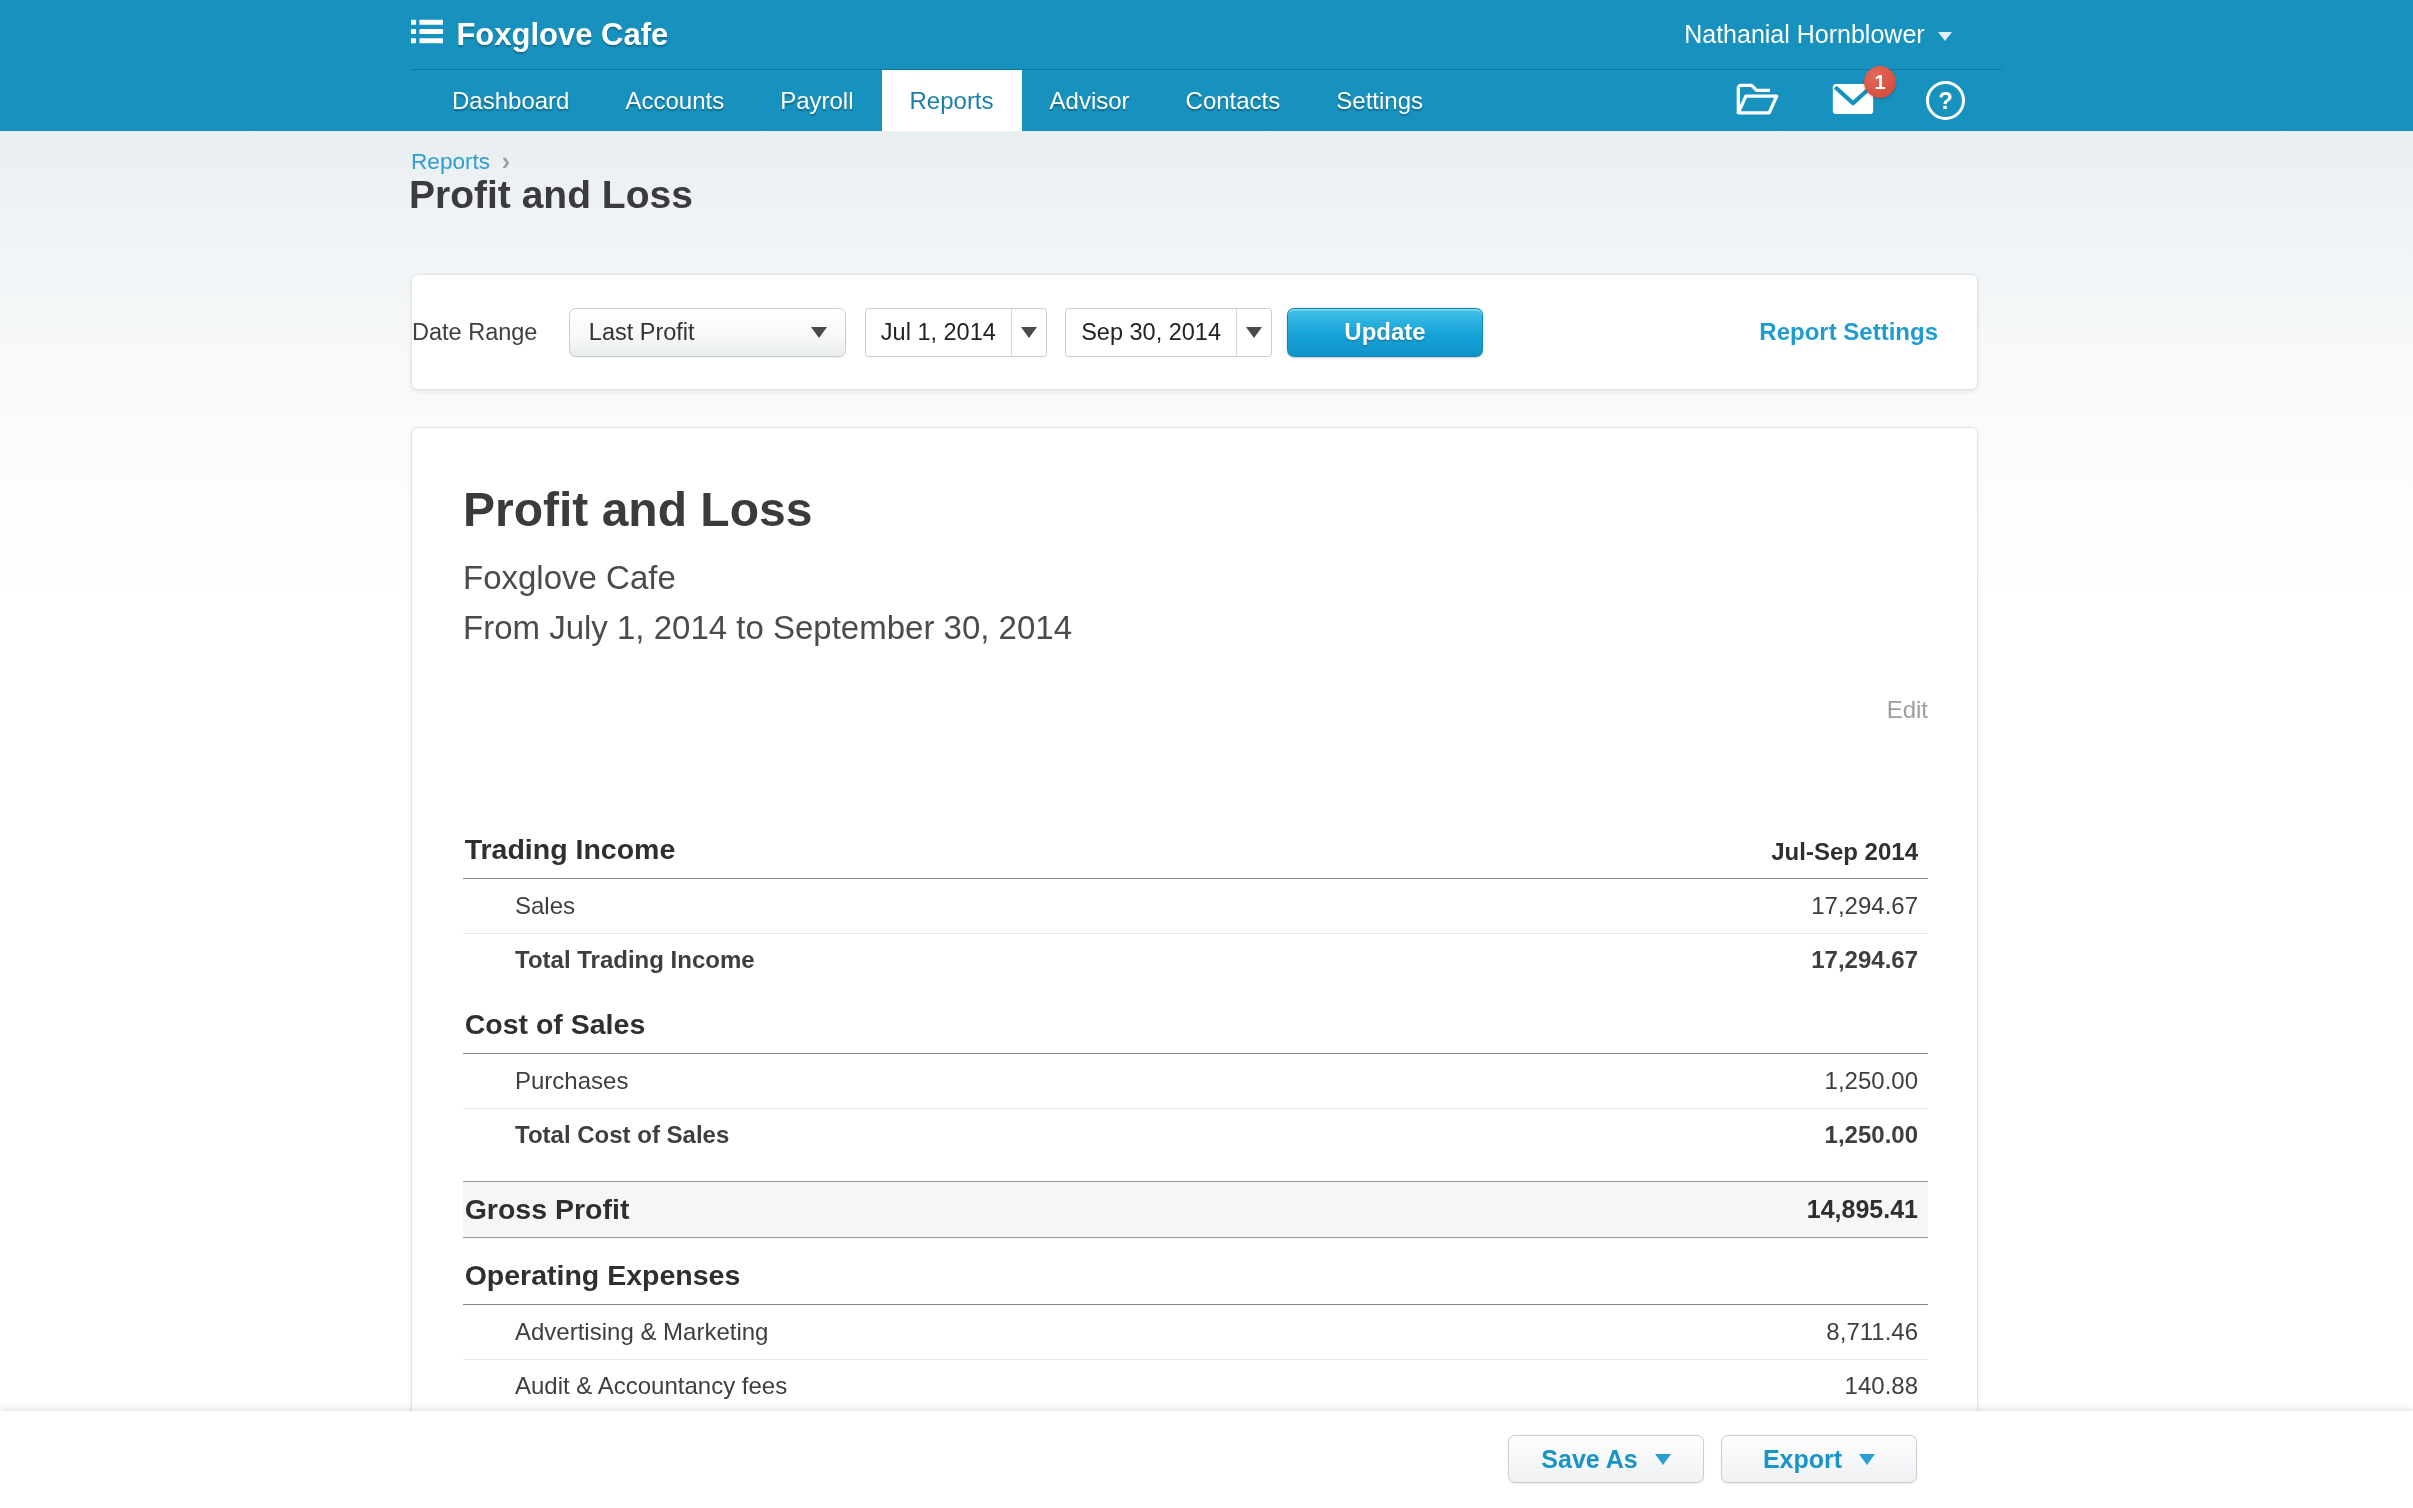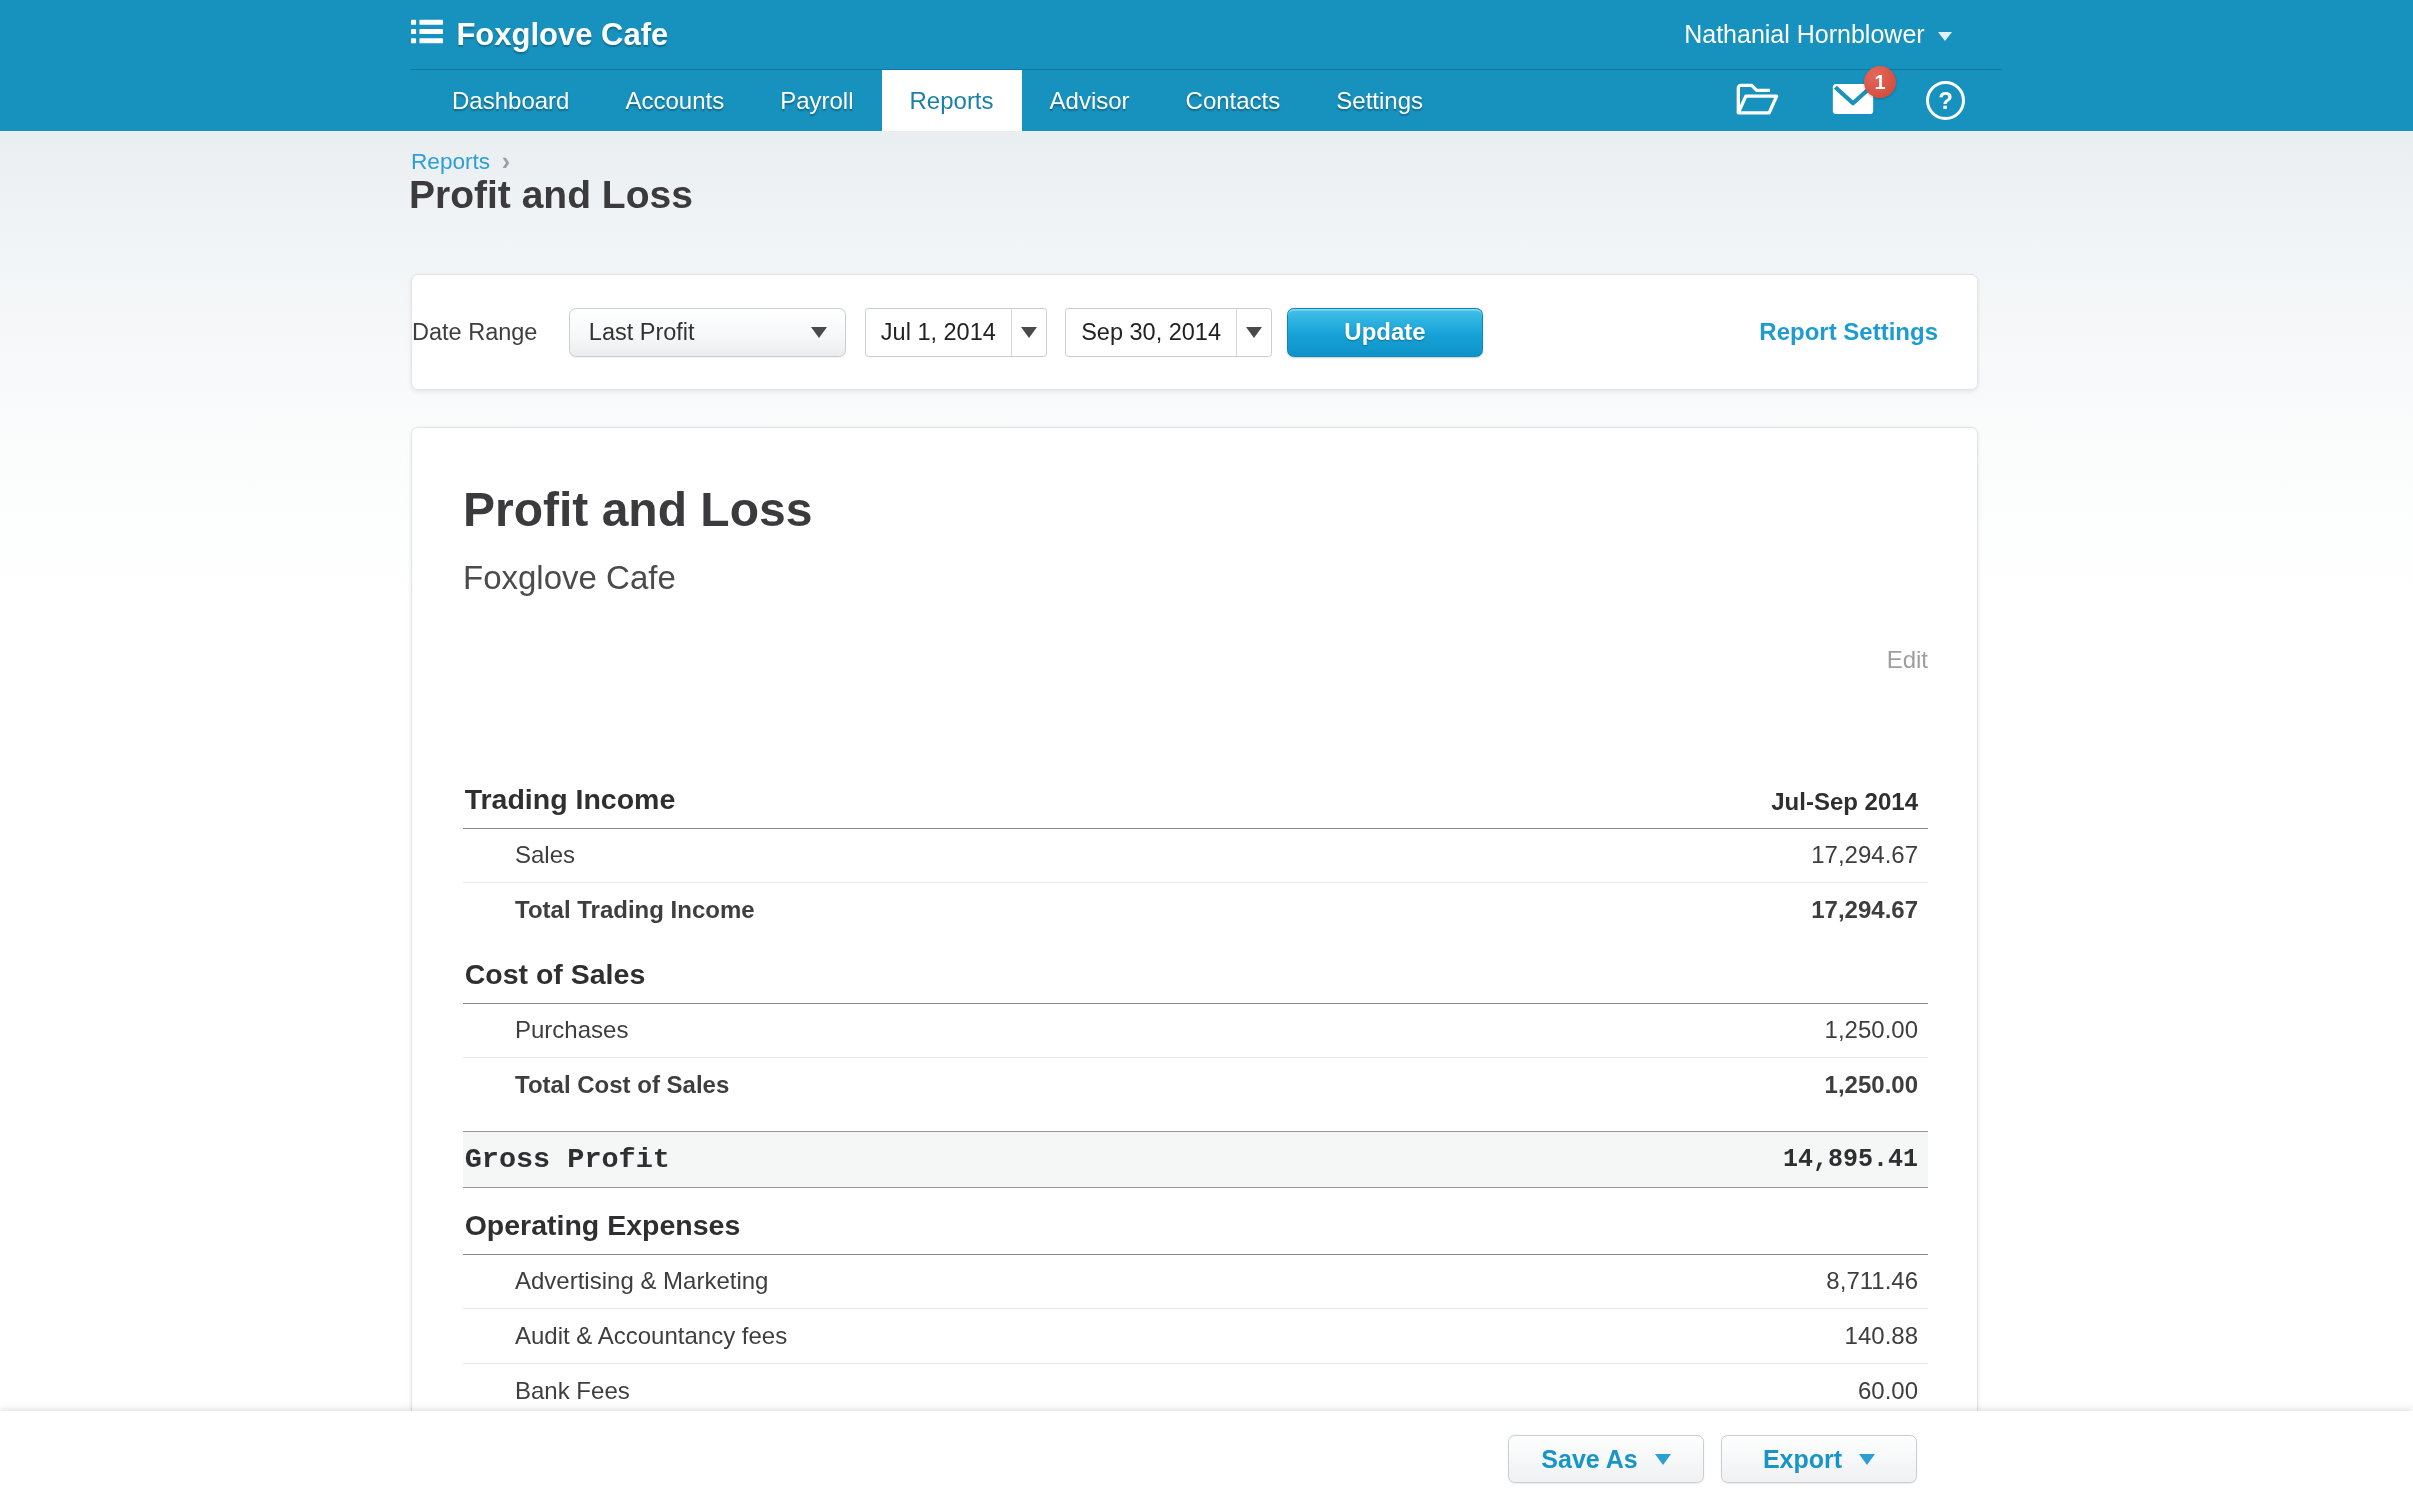--- a/index.html
+++ b/index.html
@@ -75,21 +75,21 @@
   .sec-head { display:flex; justify-content:space-between; align-items:flex-end;
     padding-bottom:11.7px; border-bottom:1.7px solid #898989; }
   .sec-title { font-size:28.5px; font-weight:bold; color:#2f2f31; line-height:34px; padding-left:1.7px; }
   .col-head { font-size:24px; font-weight:bold; color:#2f2f31; padding-right:10px; }
   .trow { display:flex; justify-content:space-between; padding:12.6px 10px 12.6px 52px;
     border-bottom:0.8px solid #e8e8e8; font-size:24px; color:#3e3e40; line-height:28.5px; }
   .trow.total { font-weight:bold; border-bottom:none; }
   .sec { margin-top:20px; }
   .sec.first { margin-top:0; }
   .gross { margin-top:18.4px; display:flex; justify-content:space-between; align-items:center;
-    padding:9.2px 10px 9.2px 1.7px; background:#f5f6f6; border-top:1.7px solid #979797; border-bottom:1.7px solid #979797;font-family:Liberation Mono, monospace; }
+    padding:9.2px 10px 9.2px 1.7px; background:#f5f6f6; border-top:1.7px solid #979797; border-bottom:1.7px solid #979797; }
   .gross-label { font-size:28.5px; font-weight:bold; color:#2f2f31; line-height:37px; }
   .gross-value { font-size:25px; font-weight:bold; color:#2f2f31; }
 
   
   .footer { position:absolute; left:0; right:0; bottom:0; height:97px; background:#ffffff;
     box-shadow:0 -2.5px 7.5px rgba(0,0,0,0.13); z-index:10; }
   .footer-btns { position:absolute; right:496px; top:24px; display:flex; gap:17px; }
   .f-btn { width:196px; height:48px; border:0.8px solid #c8ced3; border-radius:6.7px;
     background:linear-gradient(180deg,#fefefe,#eff1f3); display:flex; align-items:center; justify-content:center;
     gap:17px; font-size:25px; font-weight:bold; color:#1894c6; cursor:pointer;
@@ -189,20 +189,21 @@
   </div>
 
   <div class="update-btn">Update</div>
 
   <span class="report-settings">Report Settings</span>
 </div>
 
 <div class="card report-card">
   <div class="report-title">Profit and Loss</div>
   <div class="report-org">Foxglove Cafe</div>
+  <div class="report-period">From July 1, 2014 to September 30, 2014</div>
   <div class="report-tools"><span>Edit</span></div>
 
   <div class="ptable">
 
     <div class="sec first">
       <div class="sec-head">
         <span class="sec-title">Trading Income</span>
         <span class="col-head">Jul-Sep 2014</span>
       </div>
       <div class="trow">

